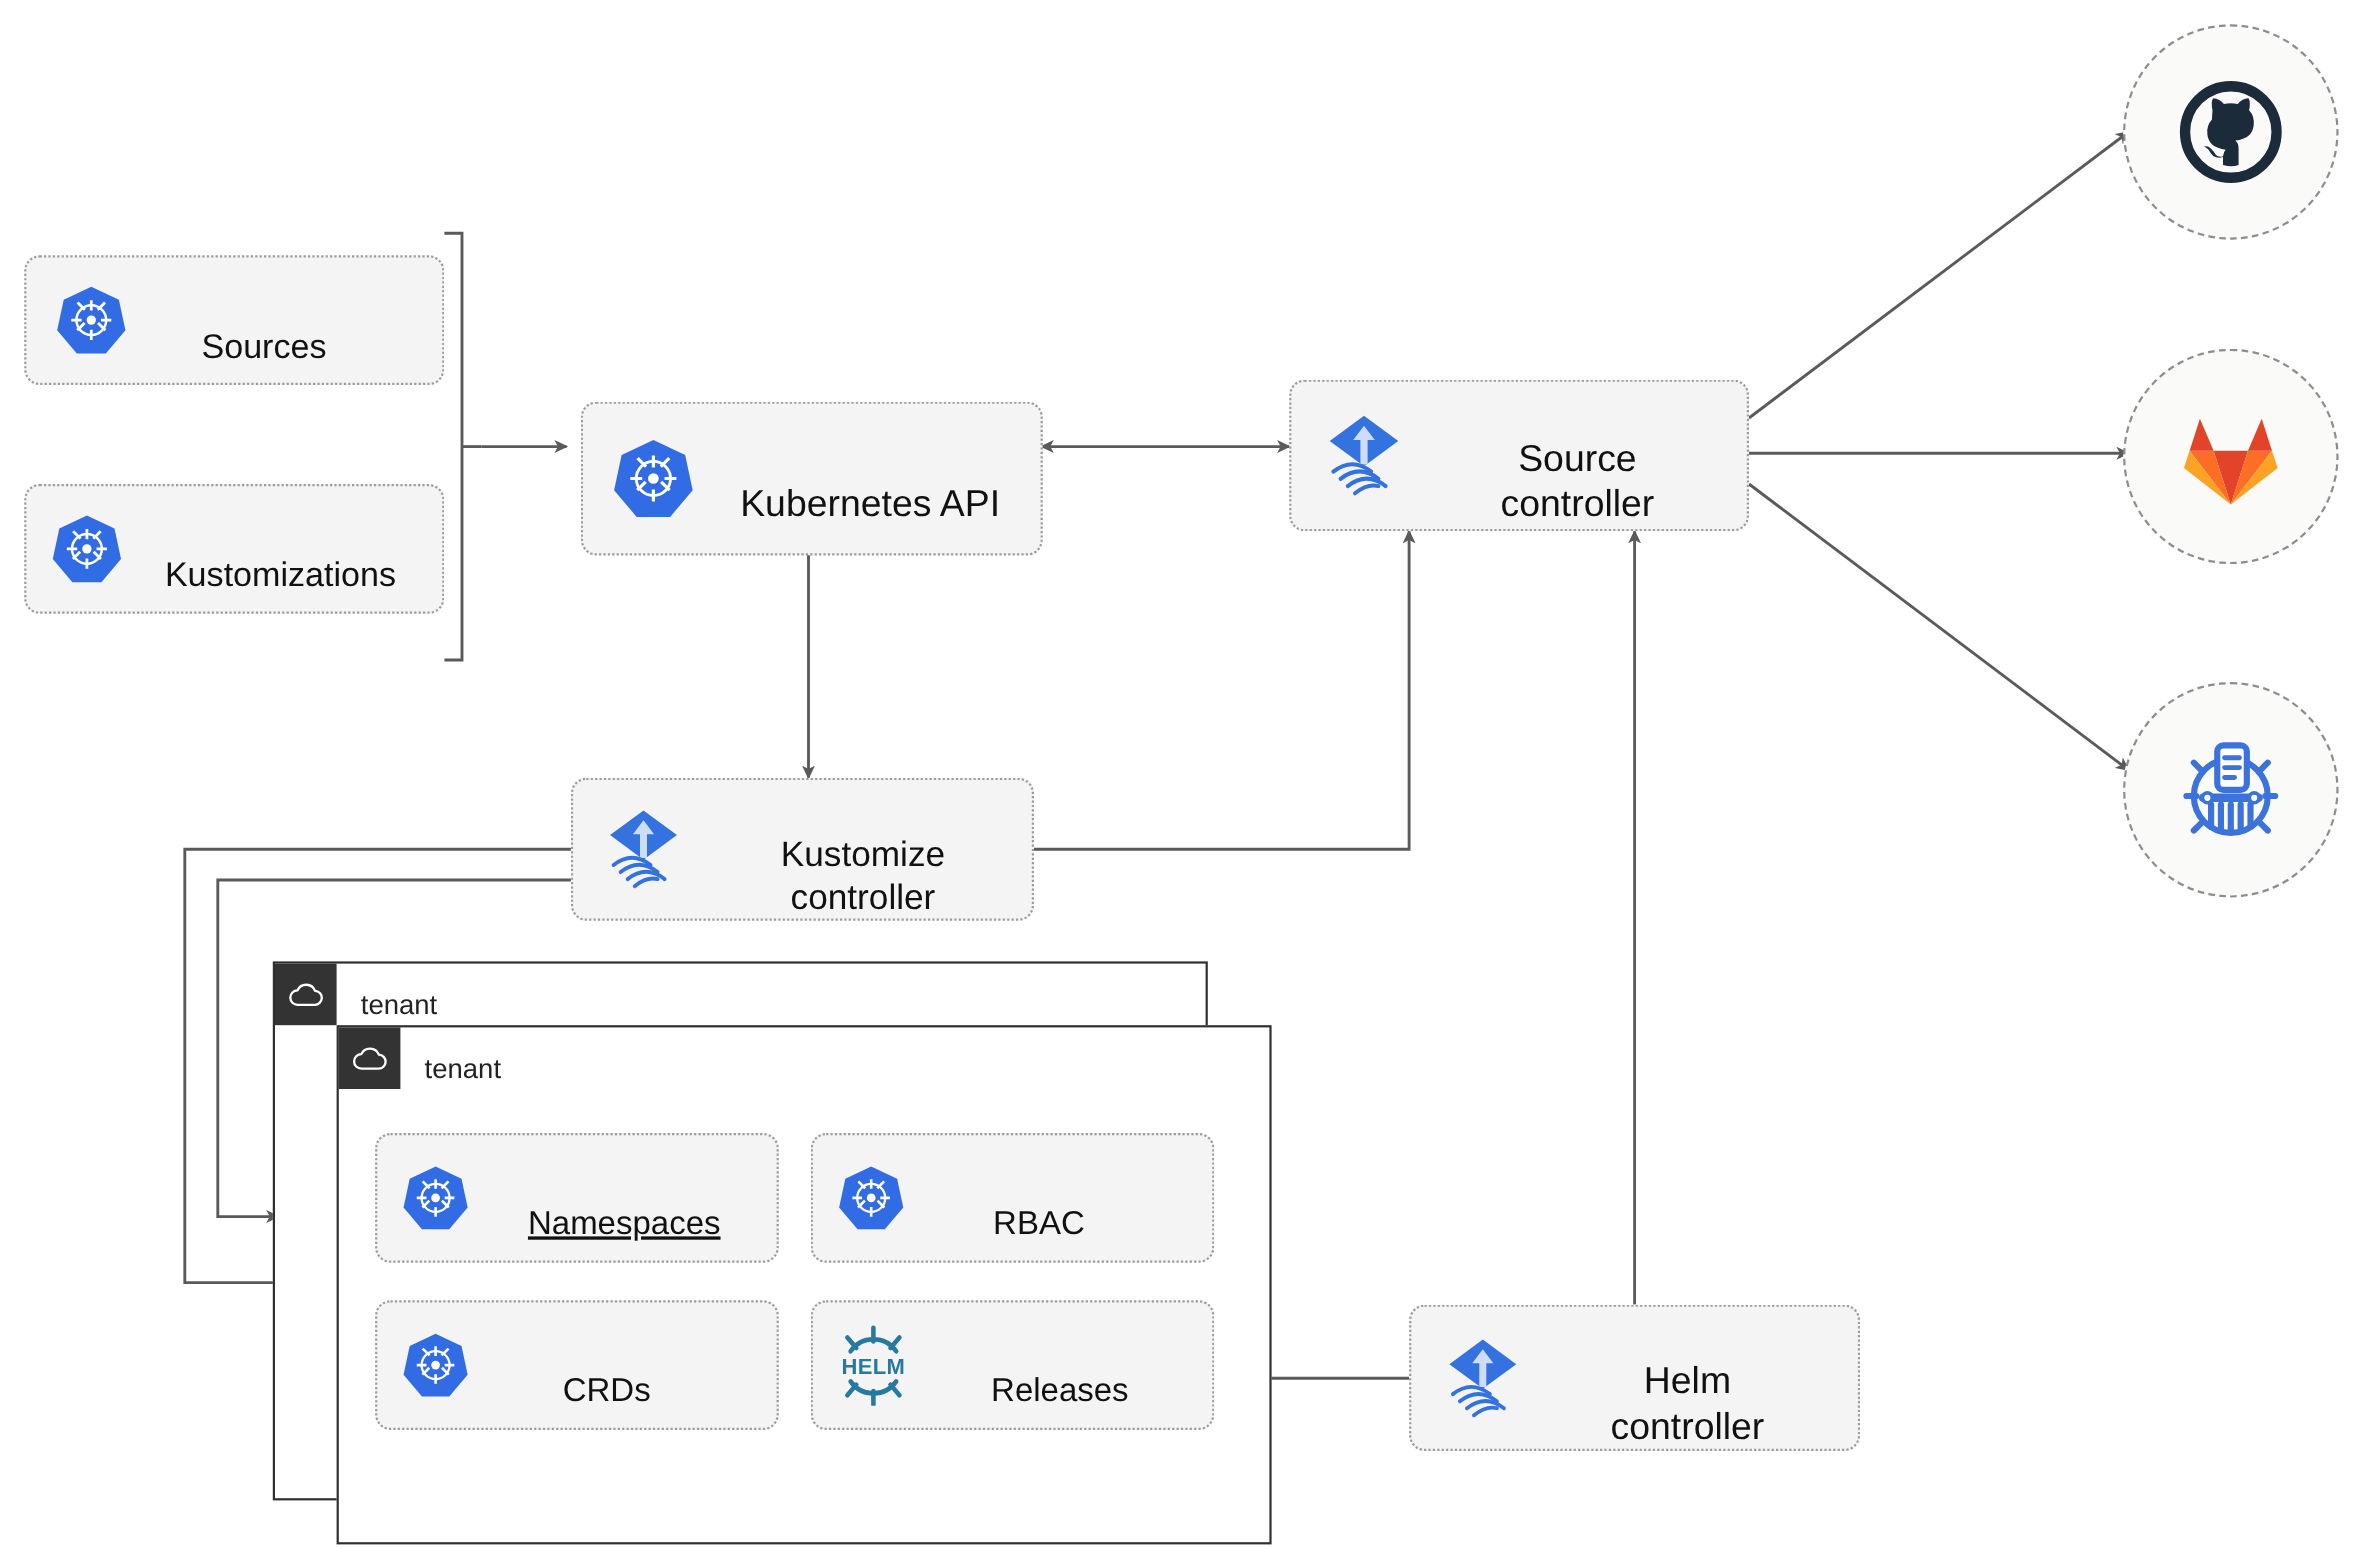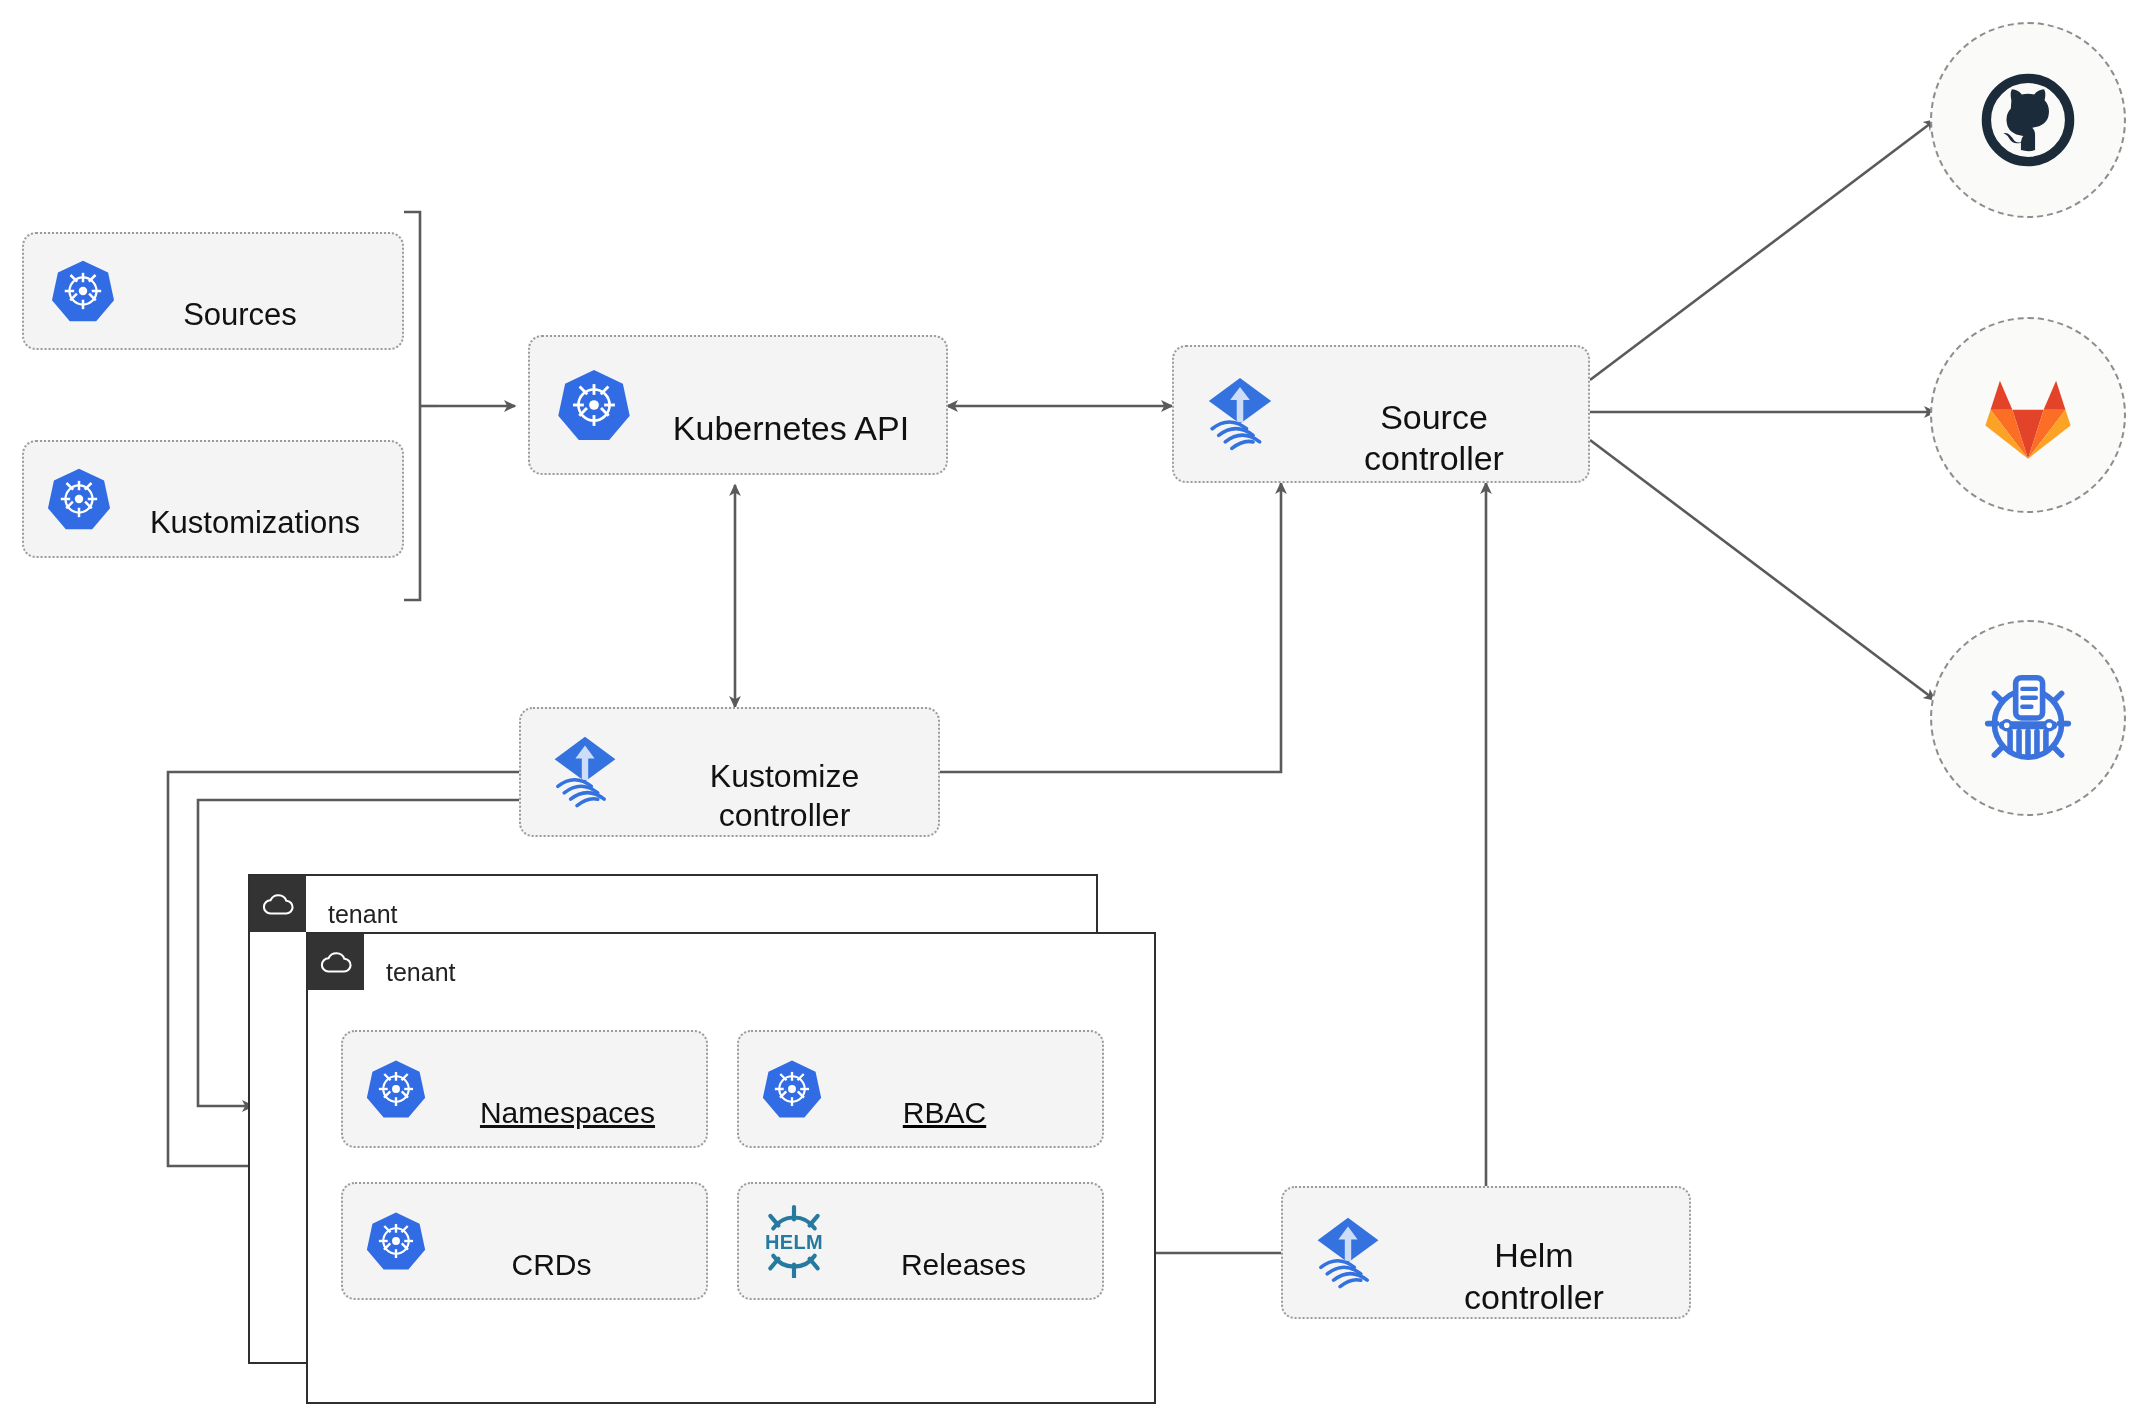--- a/index.html
+++ b/index.html
@@ -163,21 +163,21 @@
           <path d="M57.9,55.3 l2.7,-2.7 l10.1,10.1 l-2.7,2.7 Z"></path>
           <path d="M67.6,24.4 l2.7,2.7 l-10.1,10.1 l-2.7,-2.7 Z"></path>
           <path d="M39.4,52.6 l2.7,2.7 l-10.1,10.1 l-2.7,-2.7 Z"></path>
           <circle cx="50" cy="50" r="20.5" fill="none" stroke="#ffffff" stroke-width="3.4"></circle>
         </g>
       </svg>
     </div>
     <span class="lbl" style="font-size:31px;padding-right:26px;">Kustomizations</span>
   </div>
 
-  <div class="node" style="left:528px;top:335px;width:420px;height:140px;">
+  <div class="node" style="left:528px;top:365px;width:420px;height:140px;">
     <div class="ico" style="width:128px;">
       <svg width="76" height="76" viewBox="0 0 100 100">
         <path d="M50,4 L88,22 L97,64 L70,96 L30,96 L3,64 L12,22 Z" fill="#326CE5"></path>
         <g fill="#ffffff">
           <circle cx="50" cy="50" r="6.4"></circle>
           <path d="M48.1,22.5 h3.8 v14.2 h-3.8 Z"></path>
           <path d="M48.1,63.3 h3.8 v14.2 h-3.8 Z"></path>
           <path d="M22.4,48.1 h14.2 v3.8 h-14.2 Z"></path>
           <path d="M63.3,48.1 h14.2 v3.8 h-14.2 Z"></path>
           <path d="M29.7,27.1 l2.7,-2.7 l10.1,10.1 l-2.7,2.7 Z"></path>
@@ -256,21 +256,21 @@
           <path d="M57.9,55.3 l2.7,-2.7 l10.1,10.1 l-2.7,2.7 Z"></path>
           <path d="M67.6,24.4 l2.7,2.7 l-10.1,10.1 l-2.7,-2.7 Z"></path>
           <path d="M39.4,52.6 l2.7,2.7 l-10.1,10.1 l-2.7,-2.7 Z"></path>
           <circle cx="50" cy="50" r="20.5" fill="none" stroke="#ffffff" stroke-width="3.4"></circle>
         </g>
       </svg>
     </div>
     <span class="lbl" style="font-size:30px;padding-right:20px;text-decoration:underline;">Namespaces</span>
   </div>
 
-  <div class="node" style="left:737px;top:1030px;width:367px;height:118px;text-decoration:underline;">
+  <div class="node" style="left:737px;top:1030px;width:367px;height:118px;">
     <div class="ico" style="width:106px;">
       <svg width="62" height="62" viewBox="0 0 100 100">
         <path d="M50,4 L88,22 L97,64 L70,96 L30,96 L3,64 L12,22 Z" fill="#326CE5"></path>
         <g fill="#ffffff">
           <circle cx="50" cy="50" r="6.4"></circle>
           <path d="M48.1,22.5 h3.8 v14.2 h-3.8 Z"></path>
           <path d="M48.1,63.3 h3.8 v14.2 h-3.8 Z"></path>
           <path d="M22.4,48.1 h14.2 v3.8 h-14.2 Z"></path>
           <path d="M63.3,48.1 h14.2 v3.8 h-14.2 Z"></path>
           <path d="M29.7,27.1 l2.7,-2.7 l10.1,10.1 l-2.7,2.7 Z"></path>

